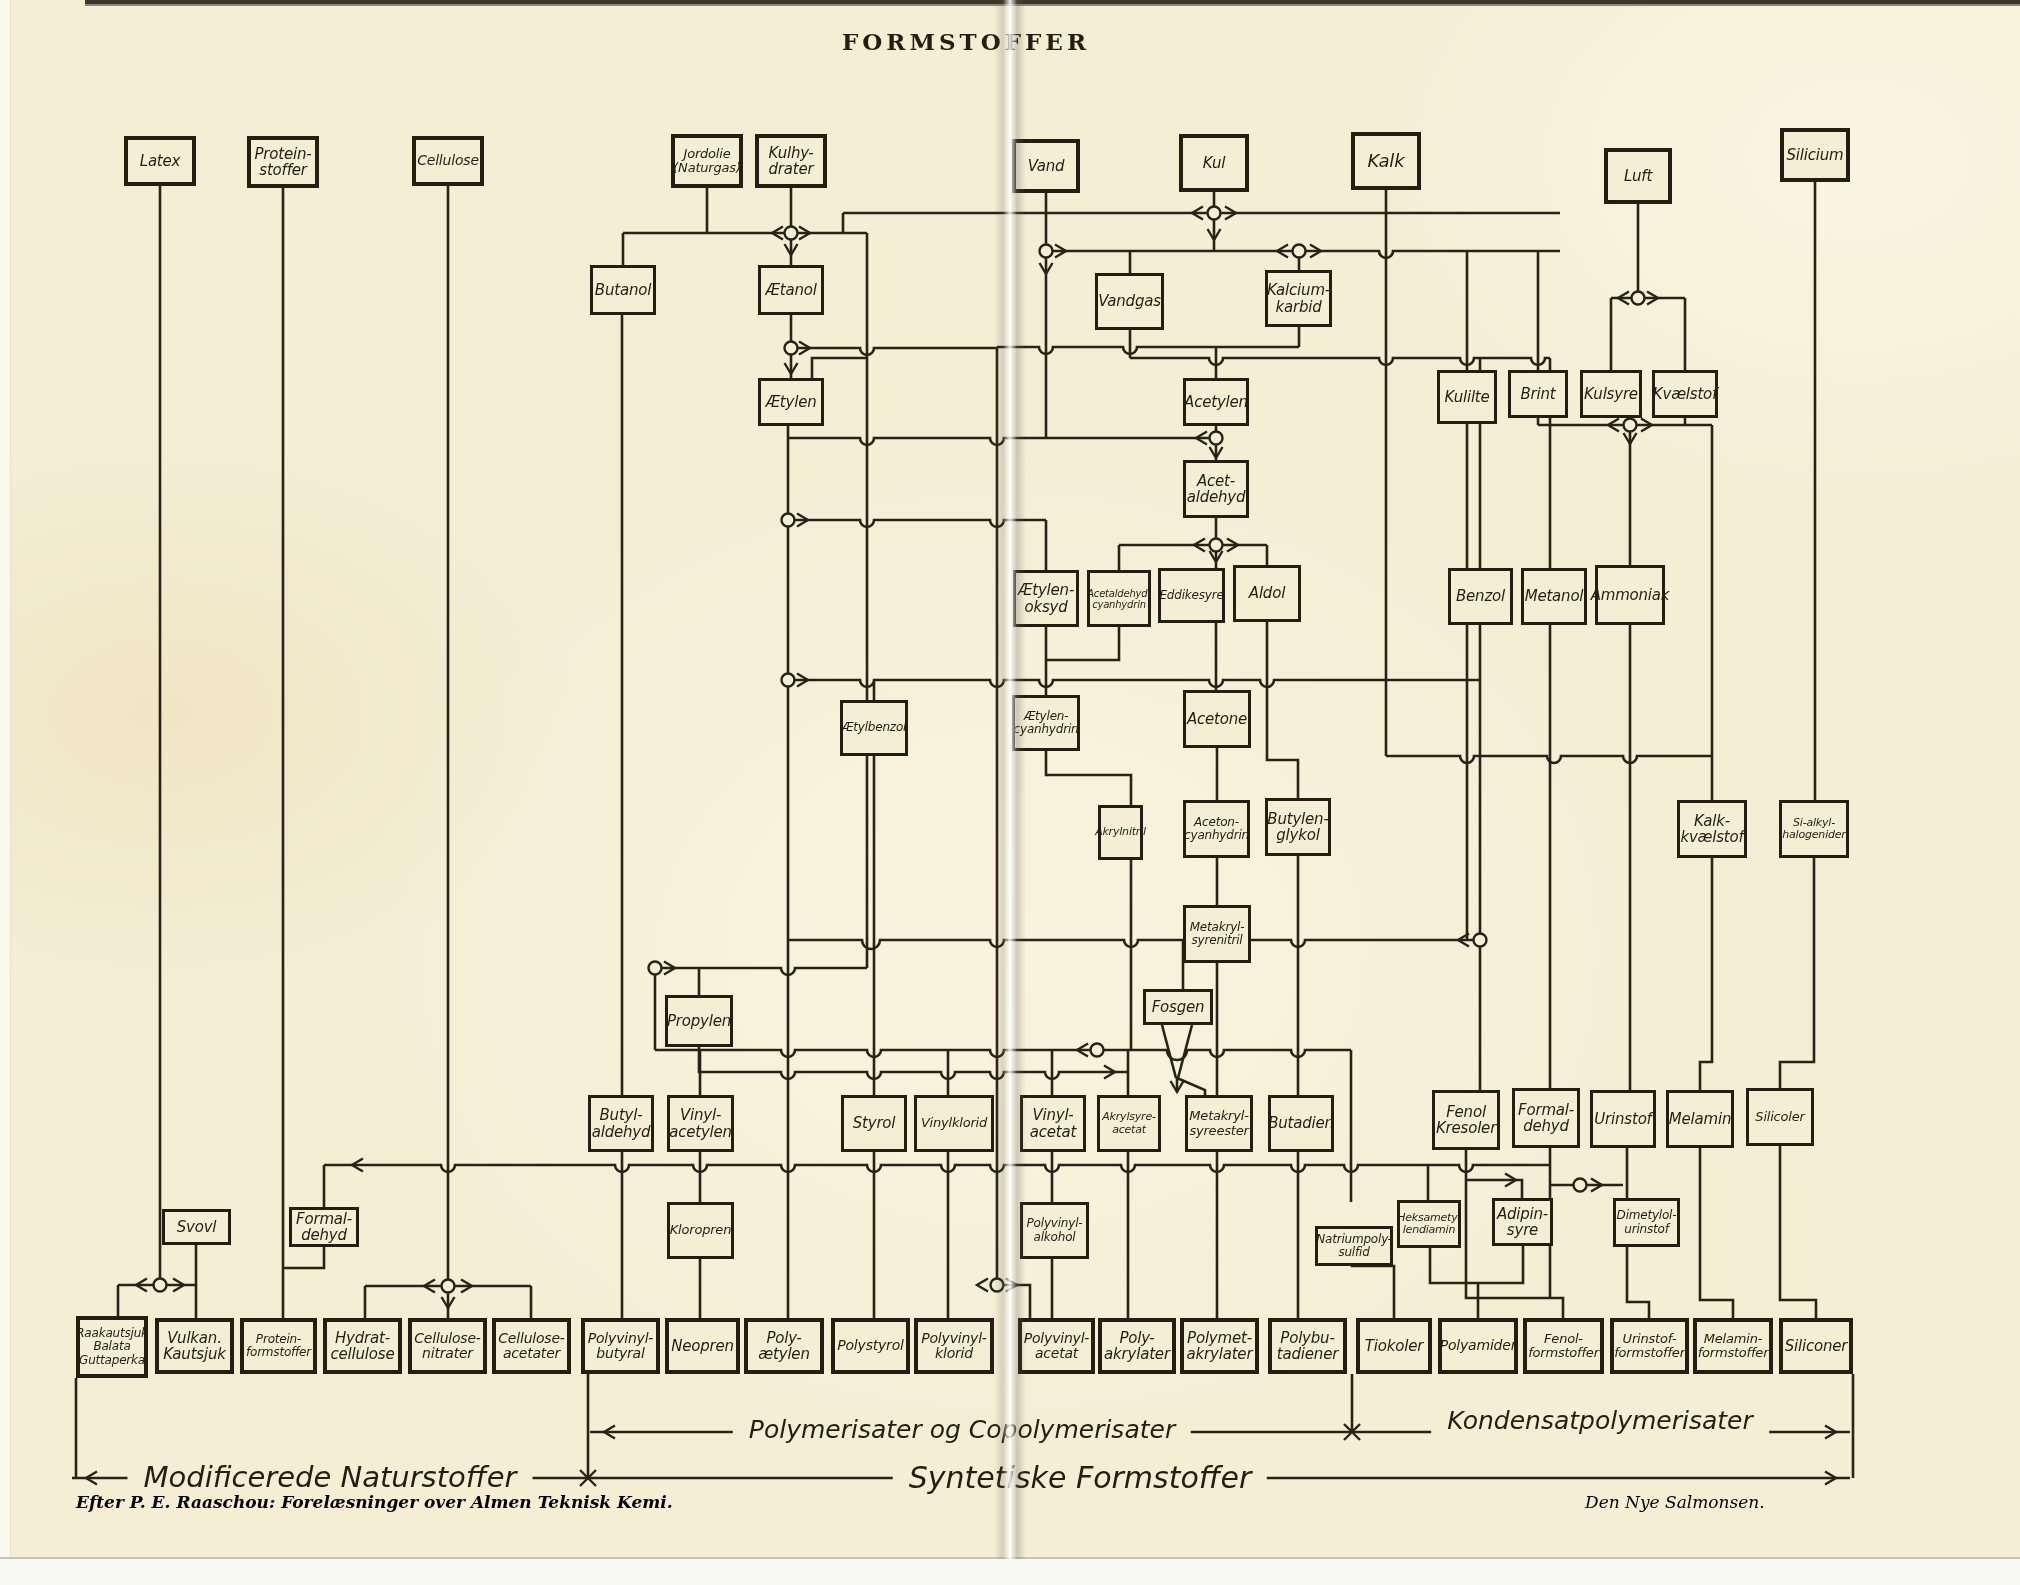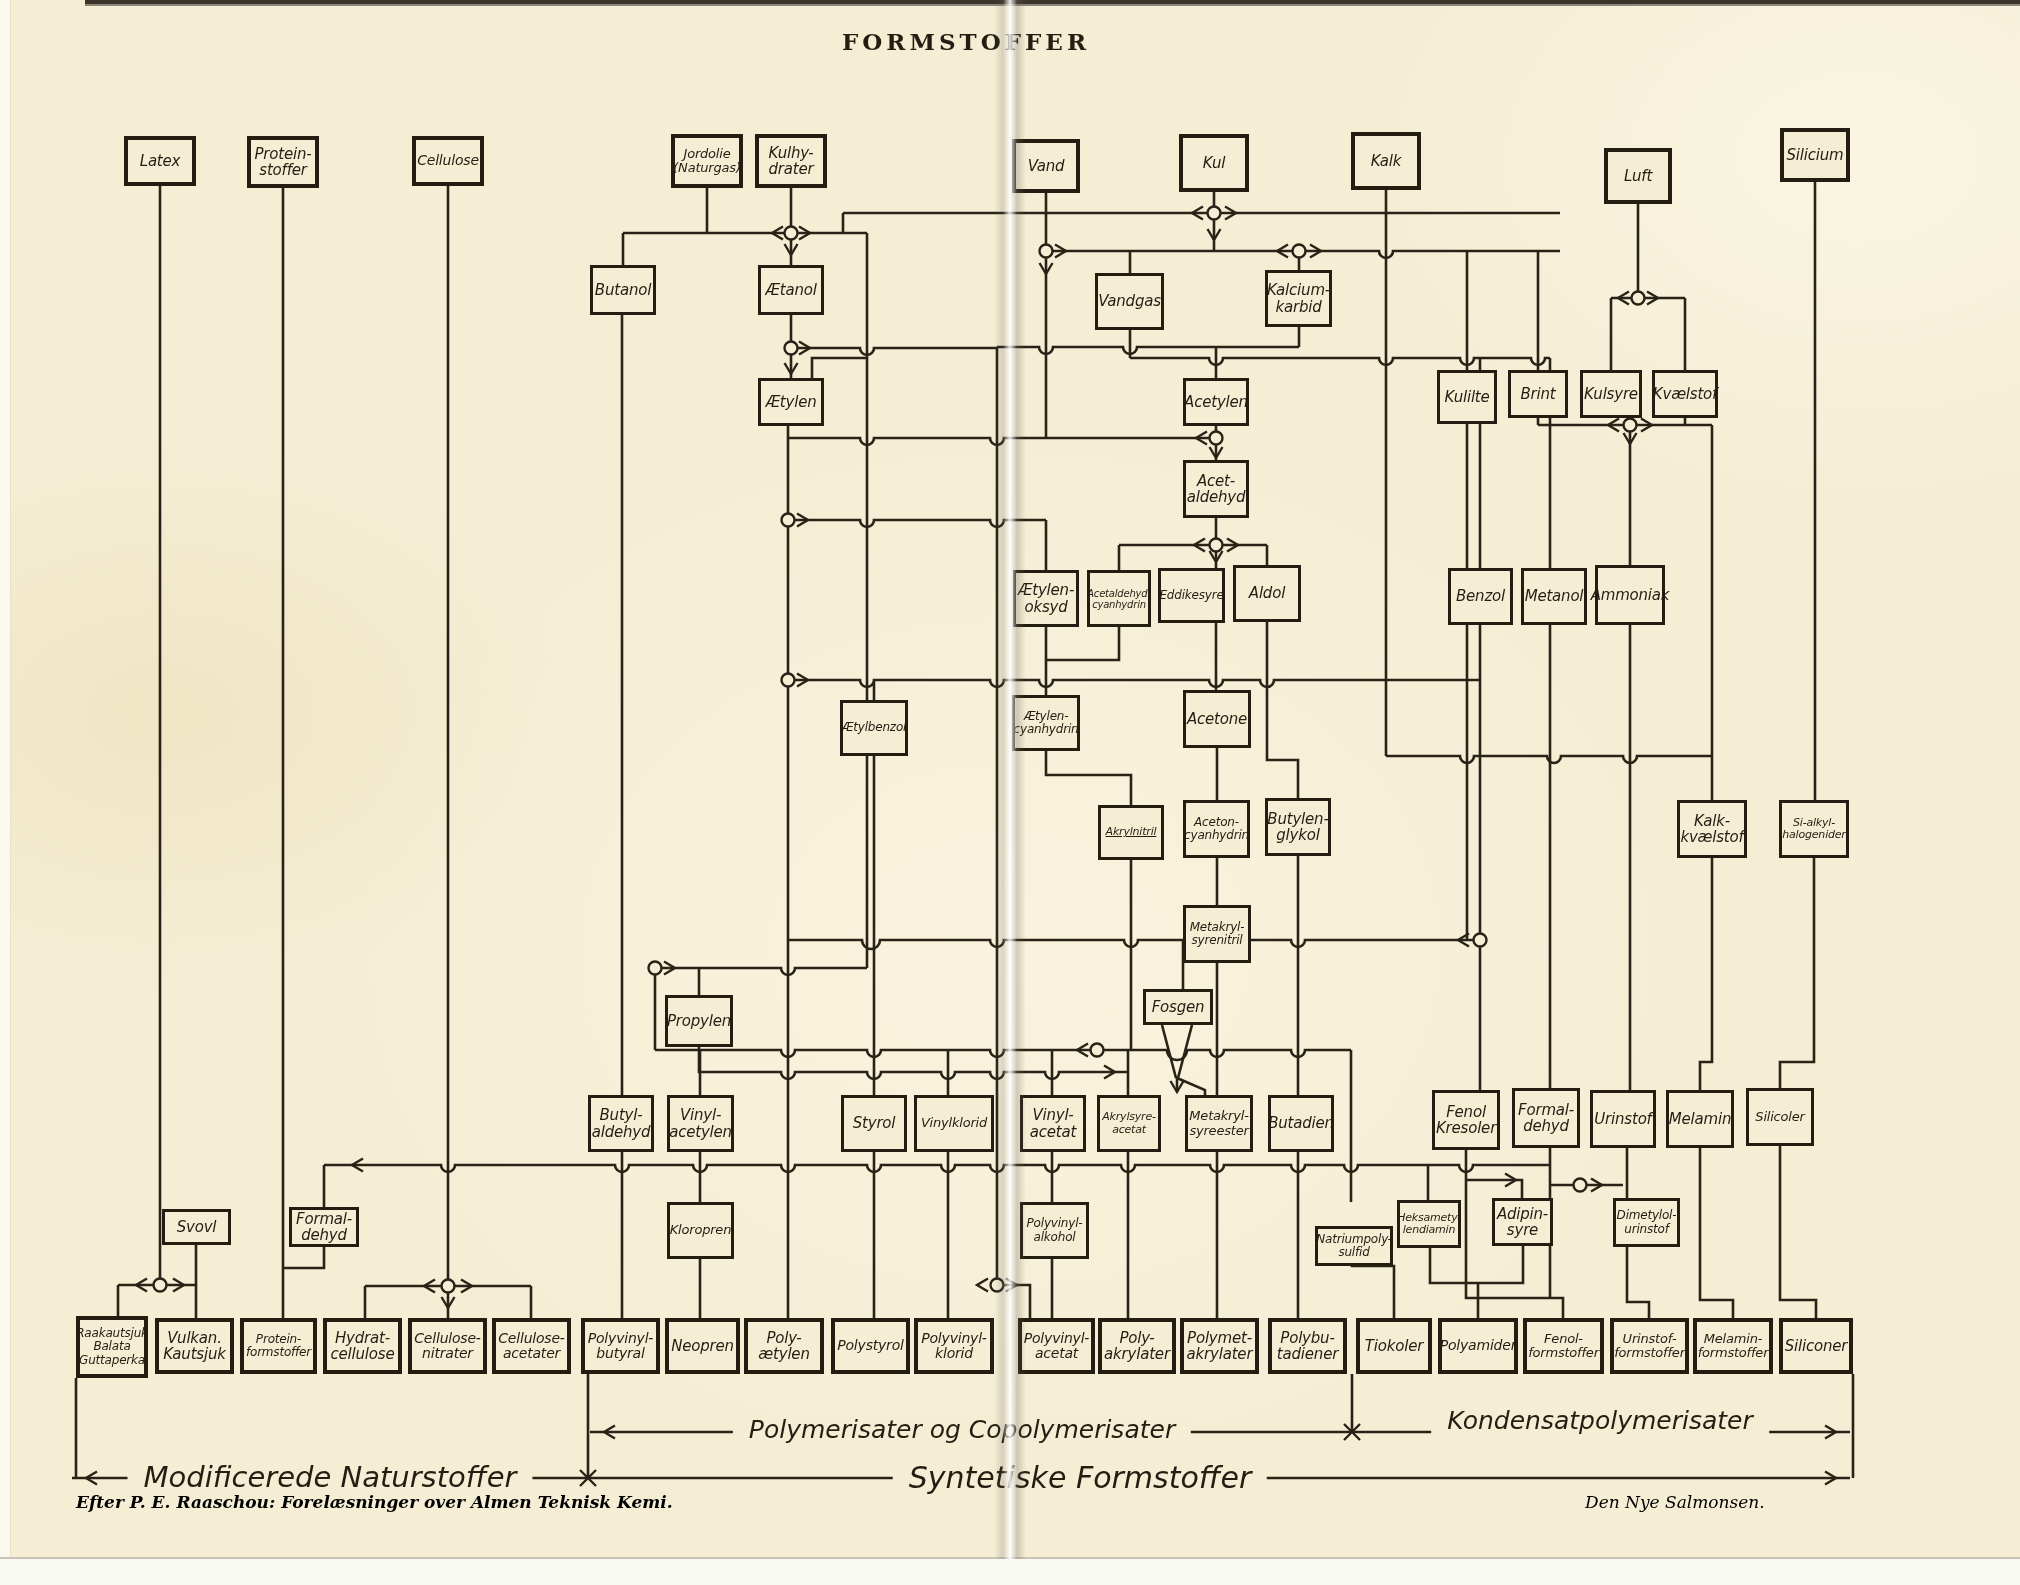--- a/index.html
+++ b/index.html
@@ -187,21 +187,21 @@
     <div class="node heavy" style="left: 124px; top: 136px; width: 72px; height: 50px; font-size: 15px;">Latex</div>
     <div class="node heavy" style="left: 247px; top: 136px; width: 72px; height: 52px; font-size: 15px;">Protein-
 stoffer</div>
     <div class="node heavy" style="left: 412px; top: 136px; width: 72px; height: 50px; font-size: 14px;">Cellulose</div>
     <div class="node heavy" style="left: 671px; top: 134px; width: 72px; height: 54px; font-size: 13px;">Jordolie
 (Naturgas)</div>
     <div class="node heavy" style="left: 755px; top: 134px; width: 72px; height: 54px; font-size: 15px;">Kulhy-
 drater</div>
     <div class="node heavy" style="left: 1012px; top: 139px; width: 68px; height: 54px; font-size: 15px;">Vand</div>
     <div class="node heavy" style="left: 1179px; top: 134px; width: 70px; height: 58px; font-size: 15px;">Kul</div>
-    <div class="node heavy" style="left: 1351px; top: 132px; width: 70px; height: 58px; font-size: 15px;">Kalk</div>
+    <div class="node heavy" style="left: 1351px; top: 132px; width: 70px; height: 58px; font-size: 18px;">Kalk</div>
     <div class="node heavy" style="left: 1604px; top: 130px; width: 68px; height: 56px; font-size: 15px; margin-top: 18px;">Luft</div>
     <div class="node heavy" style="left: 1780px; top: 128px; width: 70px; height: 54px; font-size: 15px;">Silicium</div>
     <div class="node" style="left: 590px; top: 265px; width: 66px; height: 50px; font-size: 15px;">Butanol</div>
     <div class="node" style="left: 758px; top: 265px; width: 66px; height: 50px; font-size: 15px;">Ætanol</div>
     <div class="node" style="left: 1095px; top: 273px; width: 69px; height: 57px; font-size: 15px;">Vandgas</div>
     <div class="node" style="left: 1265px; top: 270px; width: 67px; height: 57px; font-size: 15px;">Kalcium-
 karbid</div>
     <div class="node" style="left: 758px; top: 378px; width: 66px; height: 48px; font-size: 15px;">Ætylen</div>
     <div class="node" style="left: 1183px; top: 378px; width: 66px; height: 48px; font-size: 15px;">Acetylen</div>
     <div class="node" style="left: 1437px; top: 370px; width: 60px; height: 54px; font-size: 15px;">Kulilte</div>
@@ -216,21 +216,21 @@
 cyanhydrin</div>
     <div class="node" style="left: 1158px; top: 568px; width: 67px; height: 55px; font-size: 12px;">Eddikesyre</div>
     <div class="node" style="left: 1233px; top: 565px; width: 68px; height: 57px; font-size: 15px;">Aldol</div>
     <div class="node" style="left: 1448px; top: 568px; width: 65px; height: 57px; font-size: 15px;">Benzol</div>
     <div class="node" style="left: 1521px; top: 568px; width: 66px; height: 57px; font-size: 15px;">Metanol</div>
     <div class="node" style="left: 1595px; top: 565px; width: 70px; height: 60px; font-size: 15px;">Ammoniak</div>
     <div class="node" style="left: 840px; top: 700px; width: 68px; height: 56px; font-size: 12px;">Ætylbenzol</div>
     <div class="node" style="left: 1012px; top: 695px; width: 68px; height: 56px; font-size: 12px;">Ætylen-
 cyanhydrin</div>
     <div class="node" style="left: 1183px; top: 690px; width: 68px; height: 58px; font-size: 15px;">Acetone</div>
-    <div class="node" style="left: 1098px; top: 805px; width: 66px; height: 55px; font-size: 11px; text-decoration: underline;">Akrylnitril</div>
+    <div class="node" style="left: 1098px; top: 805px; width: 45px; height: 55px; font-size: 11px;">Akrylnitril</div>
     <div class="node" style="left: 1183px; top: 800px; width: 67px; height: 58px; font-size: 12px;">Aceton-
 cyanhydrin</div>
     <div class="node" style="left: 1265px; top: 798px; width: 66px; height: 58px; font-size: 15px;">Butylen-
 glykol</div>
     <div class="node" style="left: 1677px; top: 800px; width: 70px; height: 58px; font-size: 15px;">Kalk-
 kvælstof</div>
     <div class="node" style="left: 1779px; top: 800px; width: 70px; height: 58px; font-size: 11px;">Si-alkyl-
 halogenider</div>
     <div class="node" style="left: 1183px; top: 905px; width: 68px; height: 58px; font-size: 12px;">Metakryl-
 syrenitril</div>

